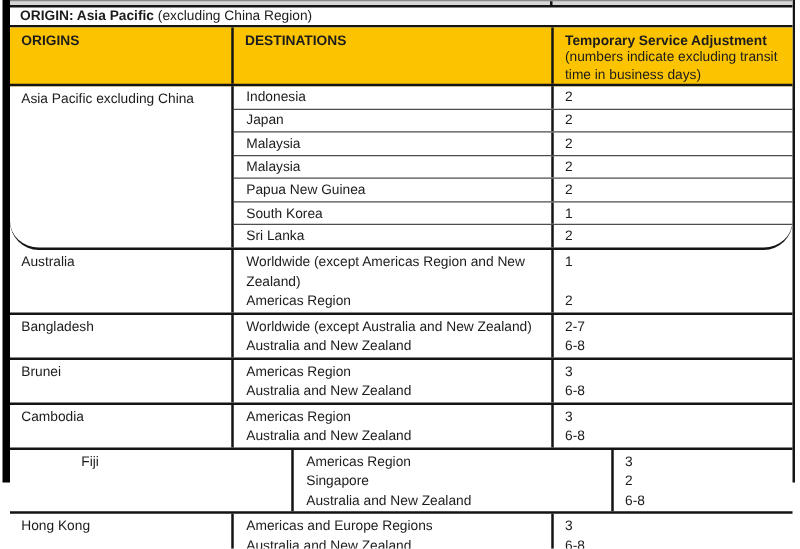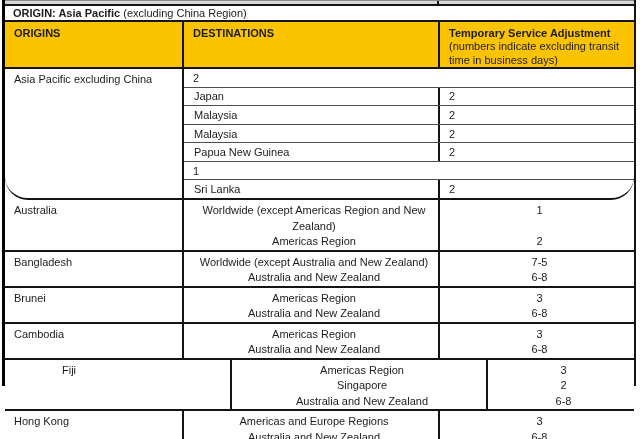--- a/index.html
+++ b/index.html
@@ -9,21 +9,21 @@
     width:640px; height:439px;
     overflow:hidden;
     background:#ffffff;
     font-family:"Liberation Sans", sans-serif;
     color:#1c1c1c;
     font-size:11px;
   }
   .tbl {
     position:absolute; left:2px; top:0;
     width:634px; height:386px;
-    border-left:3px solid #000000;
+    border-left:6px solid #000000;
     border-right:2px solid #141414;
     display:flex; flex-direction:column;
   }
   
   .prev-sliver {
     height:4px; flex:0 0 4px;
     background:#d6d6d6;
     border-top:1px solid #8a8a8a;
     position:relative;
   }
@@ -57,21 +57,21 @@
   .group { display:flex; border-bottom:2px solid #141414; }
   .group.last { border-bottom:none; }
   .origin-cell { padding:4px 4px 0 9px; }
   
   .drows { flex:1 1 auto; display:flex; flex-direction:column; }
   .drow { flex:1 1 auto; display:flex; }
   .drow + .drow { border-top:1px solid #4d4d4d; }
   .dcell { width:256px; flex:0 0 256px; border-right:2px solid #141414; display:flex; align-items:center; padding-left:10px; }
   .acell { flex:1 1 auto; display:flex; align-items:center; padding-left:9px; }
   
-  .stack { padding:3px 4px 0 10px; line-height:15.5px;text-align:center; }
+  .stack { padding:3px 4px 0 10px; line-height:15.5px; }
   .stack3 { padding-left:9px; }
   .wrapdest { max-width:240px; }
   .line { height:15.5px; }
   .spacer { height:15.5px; }
   .g0 { flex:0 0 131px;border-radius:23px; }
   .g1 { flex:0 0 48px; }
   .g2 { flex:0 0 32px; }
   .g3 { flex:0 0 32px; }
   .g4 { flex:0 0 32px; }
   .g5 { flex:0 0 46px;padding-left:48px; }
@@ -95,39 +95,41 @@
       <div class="col3 hcell">
         <div>Temporary Service Adjustment</div>
         <div class="hsub">(numbers indicate excluding transit time in business days)</div>
       </div>
     </div>
 
     <div class="group g0">
       <div class="col1 origin-cell">Asia Pacific excluding China</div>
       <div class="drows">
         <div class="drow">
+          <div class="dcell">Indonesia</div>
           <div class="acell">2</div>
         </div>
         <div class="drow">
           <div class="dcell">Japan</div>
           <div class="acell">2</div>
         </div>
         <div class="drow">
           <div class="dcell">Malaysia</div>
           <div class="acell">2</div>
         </div>
         <div class="drow">
           <div class="dcell">Malaysia</div>
           <div class="acell">2</div>
         </div>
         <div class="drow">
           <div class="dcell">Papua New Guinea</div>
           <div class="acell">2</div>
         </div>
         <div class="drow">
+          <div class="dcell">South Korea</div>
           <div class="acell">1</div>
         </div>
         <div class="drow">
           <div class="dcell">Sri Lanka</div>
           <div class="acell">2</div>
         </div>
       </div>
     </div>
 
     <div class="group g1">
@@ -143,21 +145,21 @@
       </div>
     </div>
 
     <div class="group g2">
       <div class="col1 origin-cell">Bangladesh</div>
       <div class="col2 stack">
         <div class="line">Worldwide (except Australia and New Zealand)</div>
         <div class="line">Australia and New Zealand</div>
       </div>
       <div class="col3 stack stack3">
-        <div class="line">7-5</div>
+        <div class="line">2-7</div>
         <div class="line">6-8</div>
       </div>
     </div>
 
     <div class="group g3">
       <div class="col1 origin-cell">Brunei</div>
       <div class="col2 stack">
         <div class="line">Americas Region</div>
         <div class="line">Australia and New Zealand</div>
       </div>

